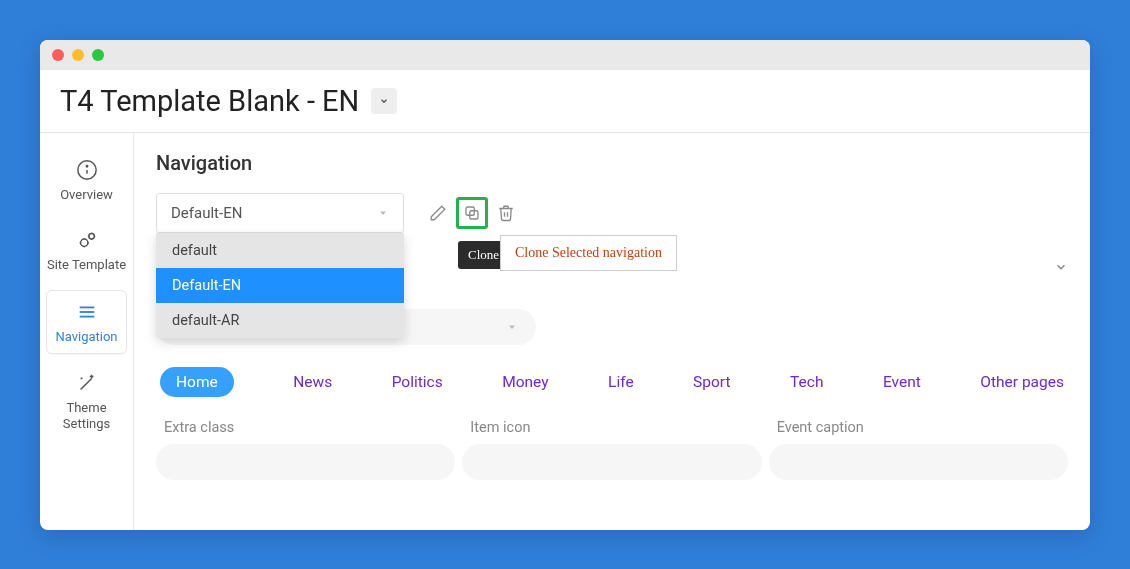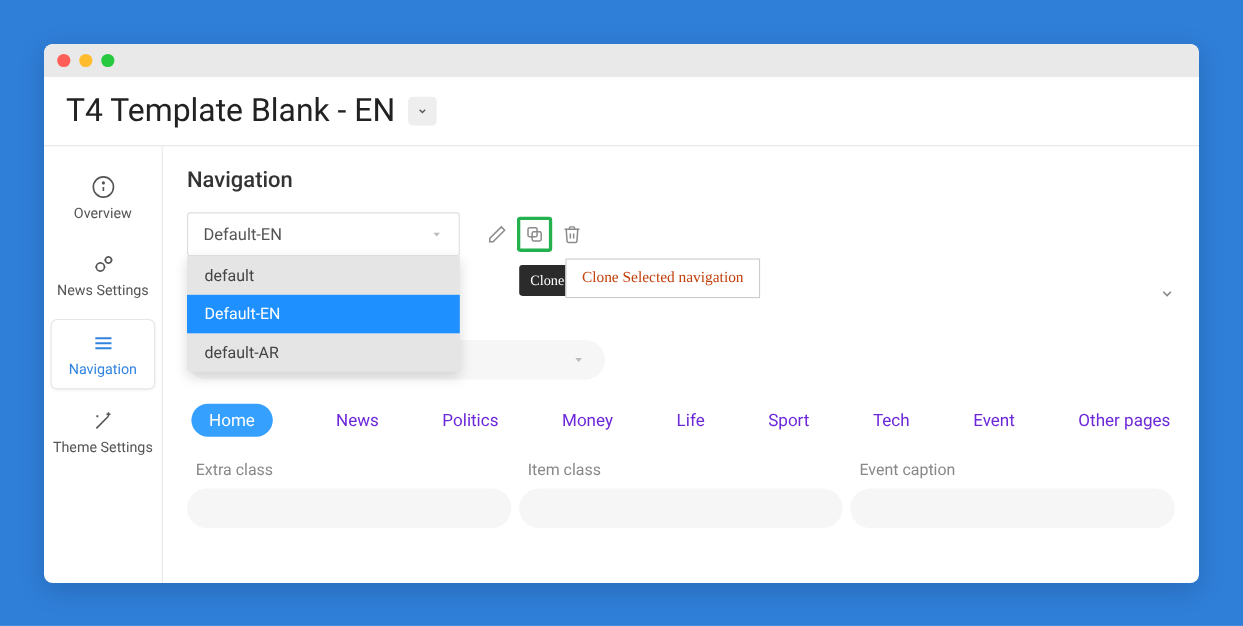--- a/index.html
+++ b/index.html
@@ -51,21 +51,21 @@
     display: flex;
     align-items: center;
     justify-content: center;
     color: #555;
   }
   .body {
     display: flex;
     height: calc(100% - 30px - 62px);
   }
   .sidebar {
-    width: 108px;
+    width: 94px;
     border-right: 1px solid #e8e8e8;
     display: flex;
     flex-direction: column;
     align-items: stretch;
     padding: 16px 6px;
     gap: 8px;
   }
   .side-item {
     display: flex;
     flex-direction: column;
@@ -268,21 +268,21 @@
       </div>
 
       <div class="side-item">
         <span class="icon">
           <svg width="22" height="22" viewBox="0 0 24 24" fill="none" stroke="currentColor" stroke-width="1.6">
               <circle cx="9" cy="15" r="4"></circle>
               <circle cx="17" cy="8" r="3"></circle>
               <path d="M9 11v-1M9 19v1M5 15h-1M13 15h1M17 5v-1M17 11v1M14 8h-1M20 8h1"></path>
             </svg>
         </span>
-        <span>News Settings</span>
+        <span>Site Template</span>
       </div>
 
       <div class="side-item active">
         <span class="icon">
           <svg width="22" height="22" viewBox="0 0 24 24" fill="none" stroke="currentColor" stroke-width="2">
               <line x1="4" y1="7" x2="20" y2="7"></line>
               <line x1="4" y1="12" x2="20" y2="12"></line>
               <line x1="4" y1="17" x2="20" y2="17"></line>
             </svg>
         </span>
@@ -368,21 +368,21 @@
         <div class="tab">Event</div>
         <div class="tab">Other pages</div>
       </div>
 
       <div class="fields-row">
         <div class="field">
           <label>Extra class</label>
           <div class="input"></div>
         </div>
         <div class="field">
-          <label>Item class</label>
+          <label>Item icon</label>
           <div class="input"></div>
         </div>
         <div class="field">
           <label>Event caption</label>
           <div class="input"></div>
         </div>
       </div>
 
     </div>
   </div>

